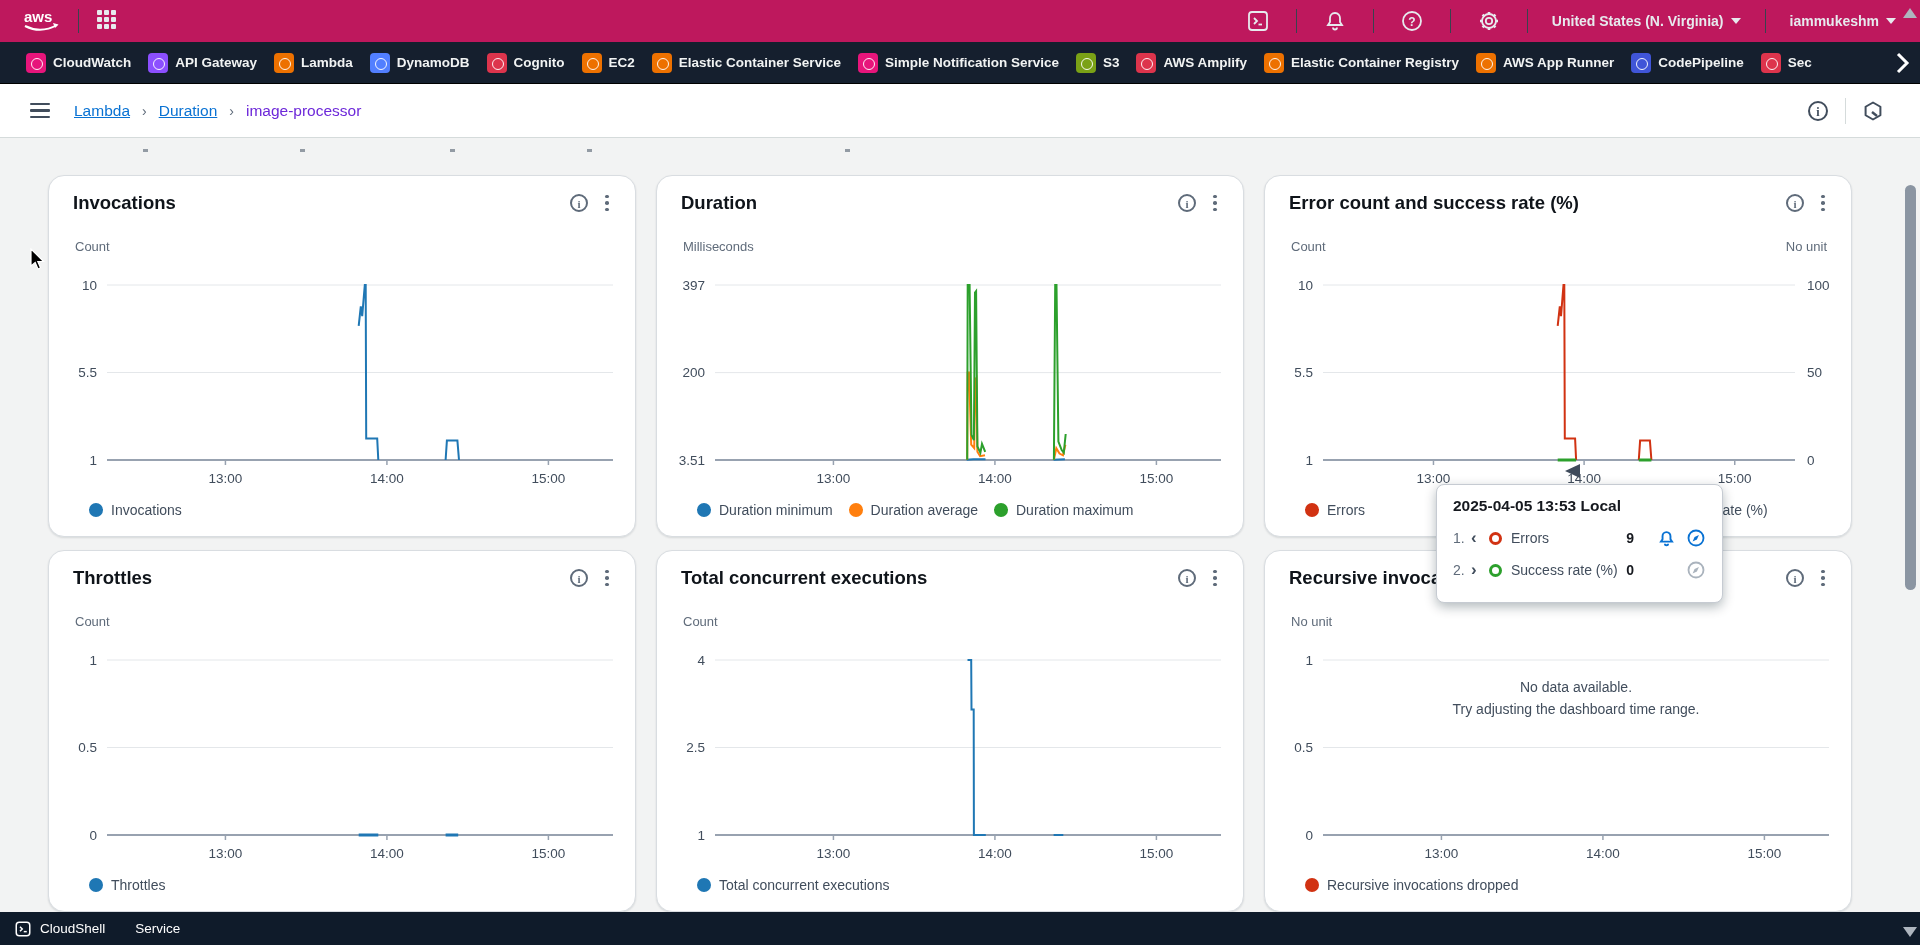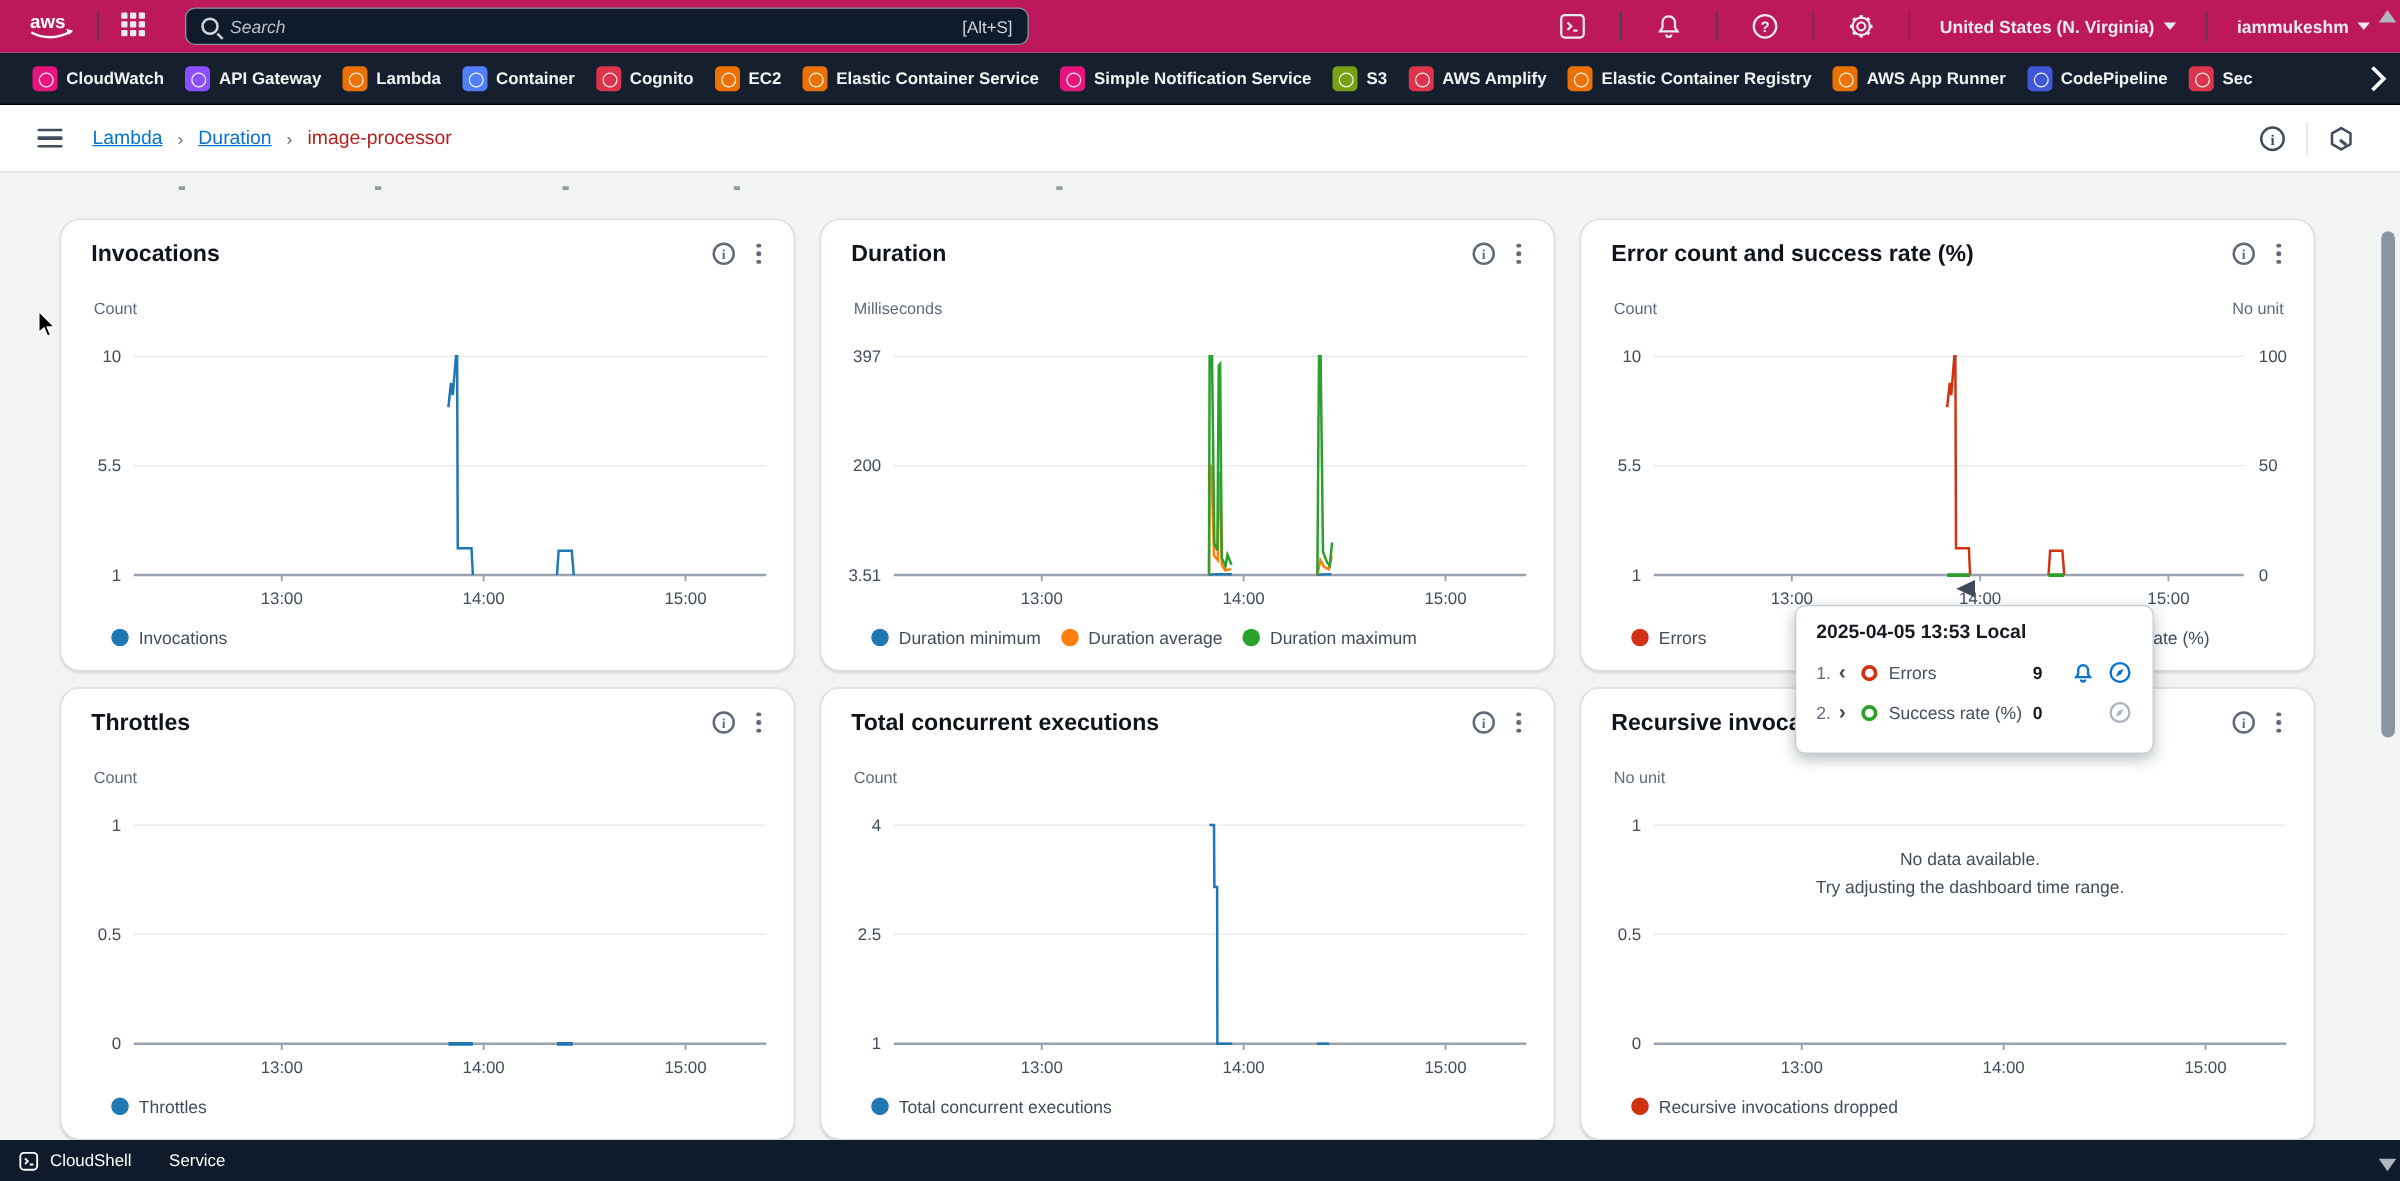--- a/index.html
+++ b/index.html
@@ -44,21 +44,21 @@
 
   
   .crumbbar { position:absolute; left:0; top:84px; width:1920px; height:54px; background:#fff;
     border-bottom:1px solid #d5dbdb; display:flex; align-items:center; z-index:25; }
   .burger { width:20px; height:16px; margin-left:30px; display:flex; flex-direction:column;
     justify-content:space-between; cursor:pointer; }
   .burger i { height:2.4px; background:#414d5c; border-radius:1px; }
   .crumbs { margin-left:24px; display:flex; align-items:center; gap:12px; font-size:15.5px; }
   .crumb-link { color:#0972d3; text-decoration:underline; cursor:pointer; }
   .crumb-sep { color:#5f6b7a; font-size:14px; }
-  .crumb-cur { color:#b91c1c; }
+  .crumb-cur { color:#6d28d9; }
   .crumb-right { position:absolute; right:36px; display:flex; align-items:center; gap:16px; }
   .crumb-right svg { width:22px; height:22px; cursor:pointer; }
   .crumb-vdiv { width:1px; height:26px; background:#d5dbdb; }
 
   
   .content { position:absolute; left:0; top:148px; width:1920px; height:774px; background:#f2f3f3; }
   .sliver i { position:absolute; top:1px; width:5px; height:3px; background:#5f6b7a; opacity:.65; }
 
   .cards { position:absolute; left:48px; top:27px; display:grid;
     grid-template-columns:588px 588px 588px; grid-auto-rows:362px; column-gap:20px; row-gap:13px; }
@@ -124,25 +124,20 @@
     <i></i>
       <i></i>
       <i></i>
       <i></i>
       <i></i>
       <i></i>
       <i></i>
       <i></i>
       <i></i>
   </div>
-  <div class="searchbox">
-    <span class="mag"></span>
-    <span class="ph">Search</span>
-    <span class="kbd">[Alt+S]</span>
-  </div>
   <div class="nav-right">
     <span class="nav-ic">
       <svg viewBox="0 0 24 24">
           <rect x="3" y="3" width="18" height="18" rx="3"></rect>
           <path d="M8 9l3 3-3 3"></path>
           <path d="M12.5 15.5H16"></path>
         </svg>
     </span>
     <div class="nav-vdiv"></div>
     <span class="nav-ic">
@@ -196,21 +191,21 @@
     <div class="fav">
       <span class="fic" style="background: rgb(140, 79, 255);"></span>
       <span class="flbl">API Gateway</span>
     </div>
     <div class="fav">
       <span class="fic" style="background: rgb(237, 113, 0);"></span>
       <span class="flbl">Lambda</span>
     </div>
     <div class="fav">
       <span class="fic" style="background: rgb(82, 127, 255);"></span>
-      <span class="flbl">Container</span>
+      <span class="flbl">DynamoDB</span>
     </div>
     <div class="fav">
       <span class="fic" style="background: rgb(221, 52, 76);"></span>
       <span class="flbl">Cognito</span>
     </div>
     <div class="fav">
       <span class="fic" style="background: rgb(237, 113, 0);"></span>
       <span class="flbl">EC2</span>
     </div>
     <div class="fav">

